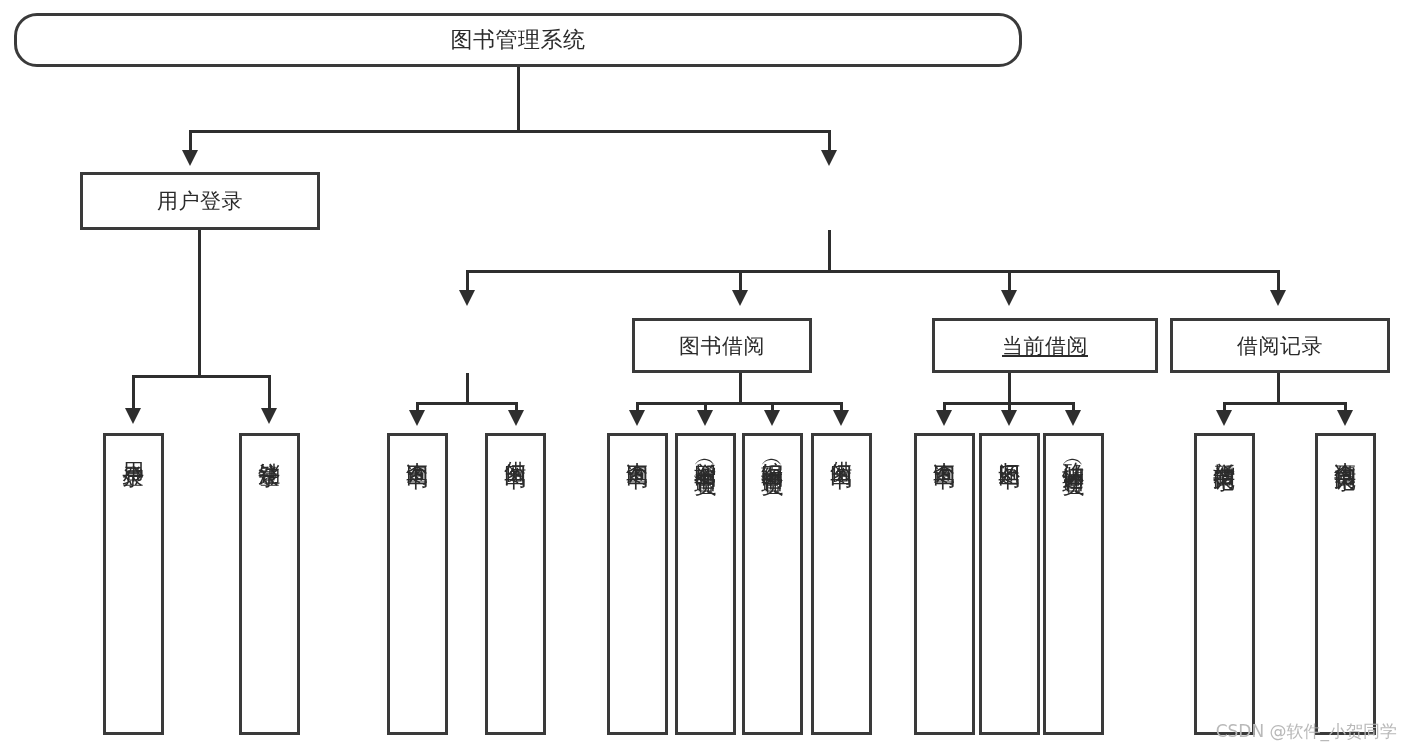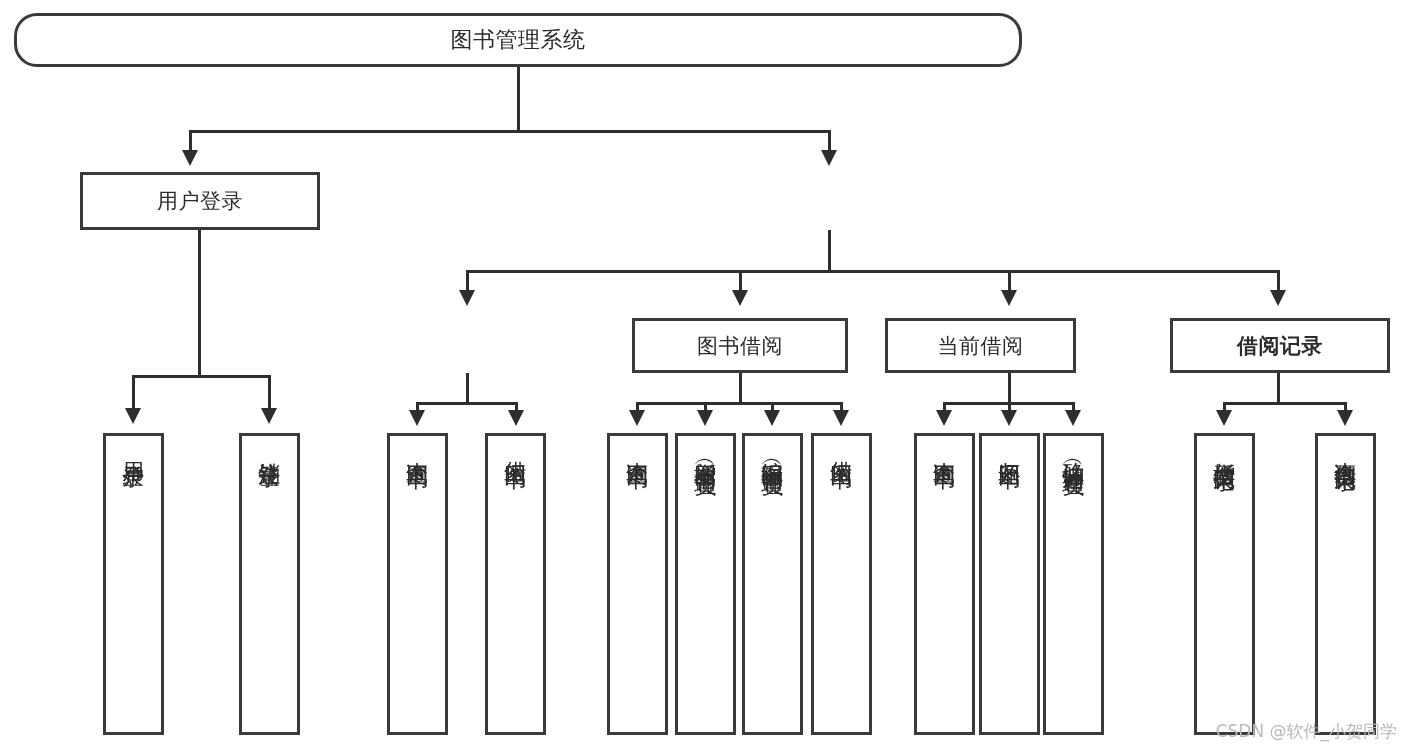--- a/index.html
+++ b/index.html
@@ -99,27 +99,27 @@
   <div class="ln h" style="left:466px;top:270px;width:814px;height:3px;"></div>
   <div class="ln v" style="left:466px;top:270px;width:3px;height:22px;"></div>
   <div class="arrow" style="left:459px;top:290px;"></div>
   <div class="ln v" style="left:739px;top:270px;width:3px;height:22px;"></div>
   <div class="arrow" style="left:732px;top:290px;"></div>
   <div class="ln v" style="left:1008px;top:270px;width:3px;height:22px;"></div>
   <div class="arrow" style="left:1001px;top:290px;"></div>
   <div class="ln v" style="left:1277px;top:270px;width:3px;height:22px;"></div>
   <div class="arrow" style="left:1270px;top:290px;"></div>
 
-  <div class="node h-node" style="left:632px;top:318px;width:216px;height:55px;align-items:center;">
+  <div class="node h-node" style="left:632px;top:318px;width:180px;height:55px;align-items:center;">
     <span>图书借阅</span>
   </div>
-  <div class="node h-node" style="left:885px;top:318px;width:191px;height:55px;">
+  <div class="node h-node" style="left:932px;top:318px;width:226px;height:55px;text-decoration:underline;">
     <span>当前借阅</span>
   </div>
-  <div class="node h-node" style="left:1170px;top:318px;width:220px;height:55px;font-weight:bold;">
+  <div class="node h-node" style="left:1170px;top:318px;width:220px;height:55px;">
     <span>借阅记录</span>
   </div>
 
   <div class="ln v" style="left:466px;top:373px;width:3px;height:29px;"></div>
   <div class="ln h" style="left:416px;top:402px;width:102px;height:3px;"></div>
   <div class="ln v" style="left:416px;top:402px;width:3px;height:12px;"></div>
   <div class="arrow" style="left:409px;top:410px;"></div>
   <div class="ln v" style="left:515px;top:402px;width:3px;height:12px;"></div>
   <div class="arrow" style="left:508px;top:410px;"></div>
 

